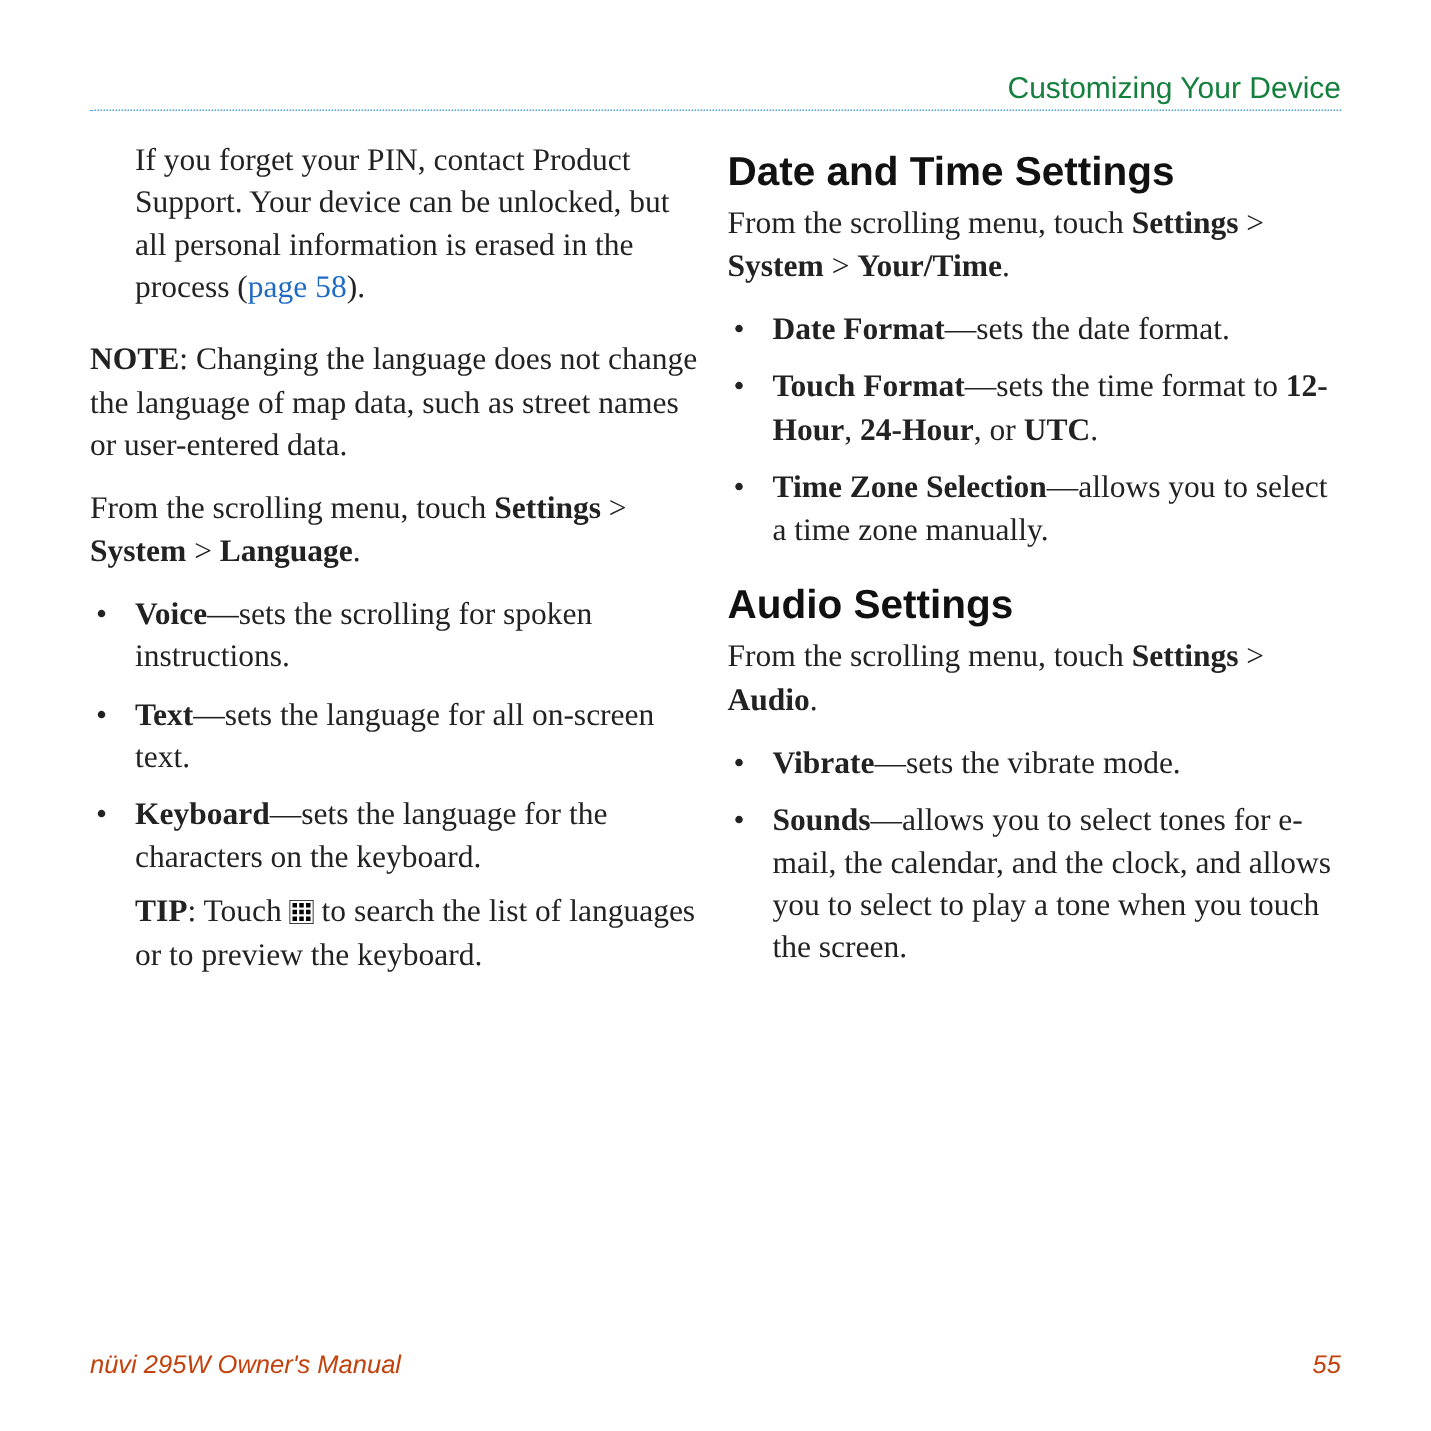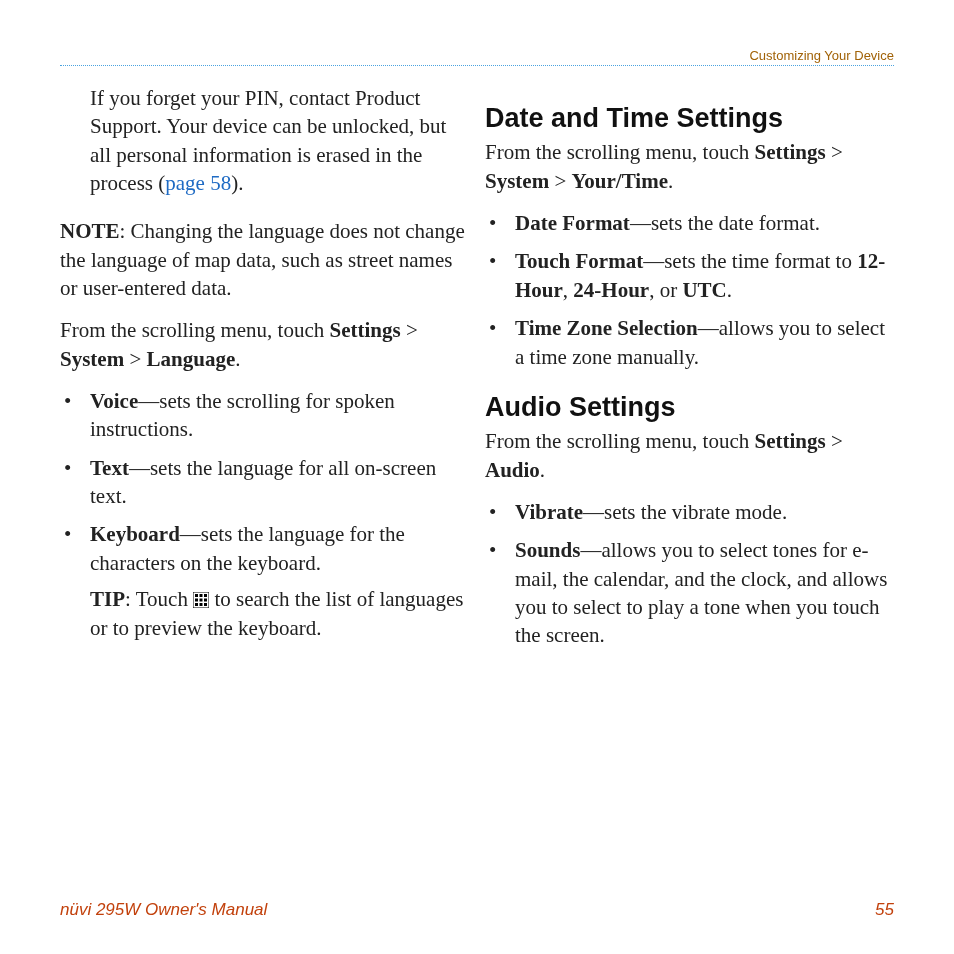--- a/index.html
+++ b/index.html
@@ -7,22 +7,22 @@
   body {
     font-family: "Times New Roman", Times, serif;
     color: #222;
     background: #fff;
     padding: 48px 60px 40px 60px;
     position: relative;
   }
   .header {
     text-align: right;
     font-family: Arial, Helvetica, sans-serif;
-    font-size: 13px;
-    color: #a16207;
+    font-size: 20px;
+    color: #15803d;
     border-bottom: 1px dotted #4aa3df;
     padding-bottom: 2px;
     margin-bottom: 18px;
   }
   .columns {
     display: flex;
     gap: 16px;
   }
   .col {
     flex: 1;
@@ -30,21 +30,21 @@
     line-height: 1.35;
     color: #222;
   }
   .intro { margin-left: 30px; margin-bottom: 20px; }
   a.link { color: #1f6bc4; text-decoration: none; }
   h2.section {
     font-family: Arial, Helvetica, sans-serif;
     font-weight: bold;
     font-size: 27px;
     color: #111;
-    margin-top: 16px;
+    margin-top: 4px;
     margin-bottom: 2px;
   }
   .note, .path, .sub { margin-bottom: 14px; }
   .path { margin-top: 8px; }
   ul { list-style: none; padding: 0; margin: 6px 0 10px 0; }
   ul li { display: flex; margin-bottom: 10px; }
   ul li .bullet { flex: 0 0 30px; text-align: left; padding-left: 4px; }
   ul li .text { flex: 1; }
   .b { font-weight: bold; }
   .tip-icon {

